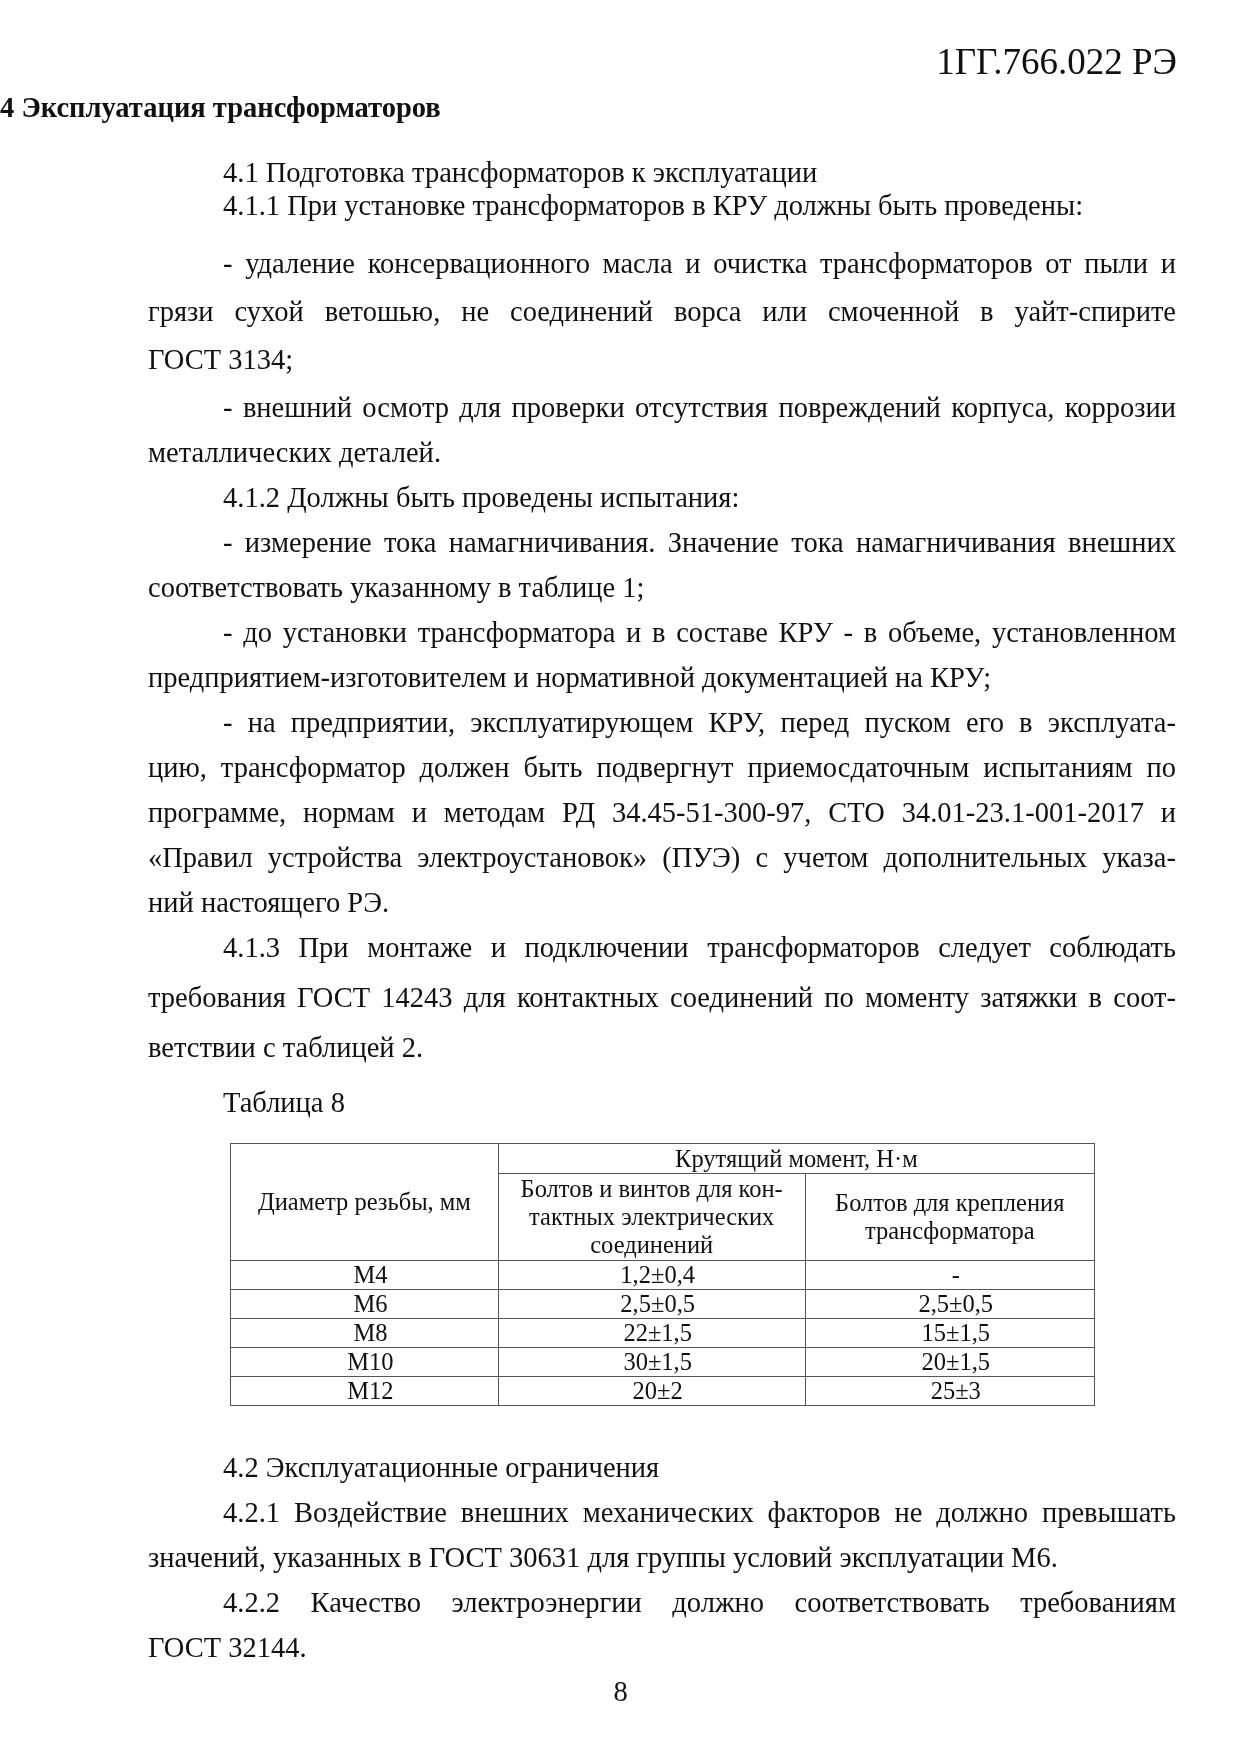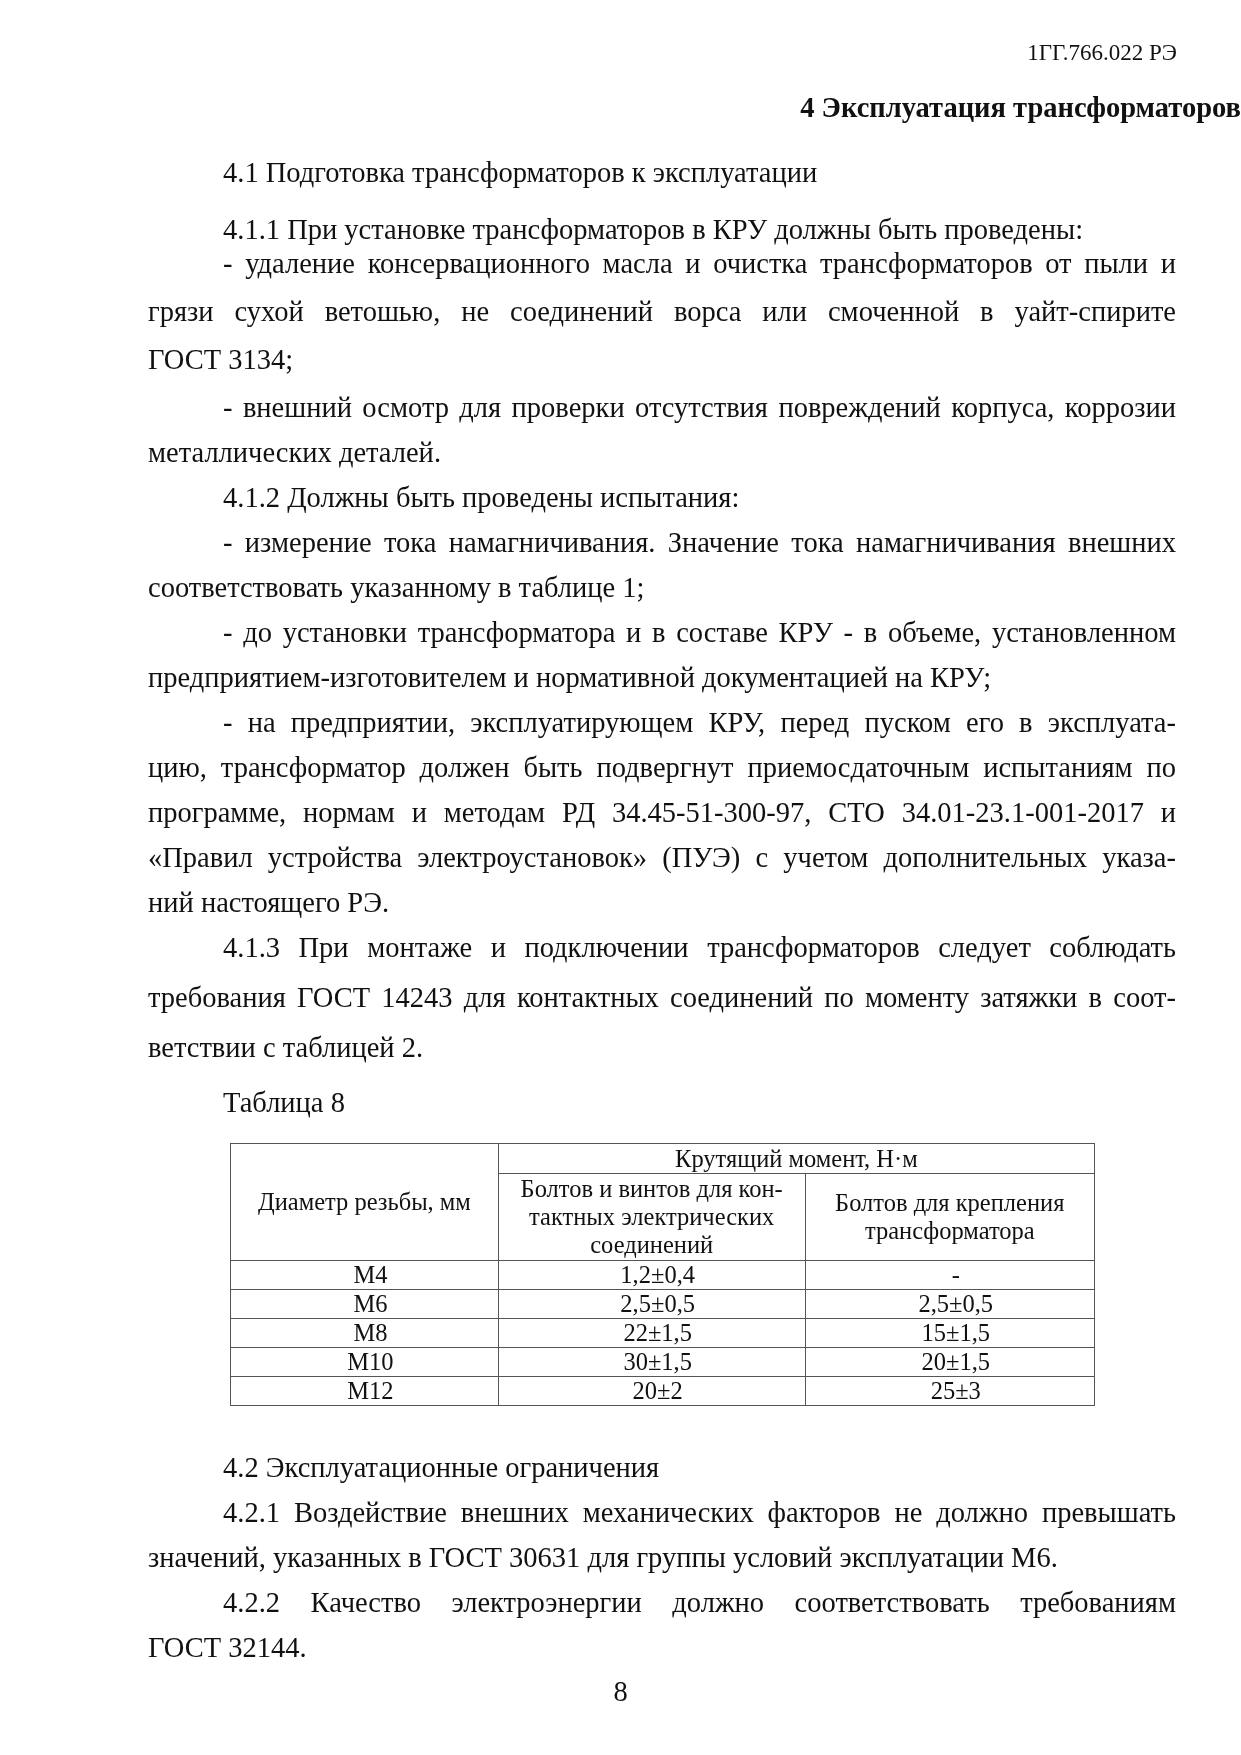--- a/index.html
+++ b/index.html
@@ -2,43 +2,43 @@
 <html><head>
   <meta charset="utf-8">
   <style>
     html, body { margin: 0; padding: 0; background: #ffffff; }
     body {
       width: 1241px; height: 1755px; position: relative; overflow: hidden;
       font-family: "Liberation Serif", "DejaVu Serif", serif;
       color: #111111; font-size: 28.5px;
     }
     .abs { position: absolute; }
-    .doc-code { top: 40px; right: 64px; font-size: 23px; }
-    .title { top: 92px; left: 0; width: 1241px; text-align: right; font-weight: bold; font-size: 28.5px; }
+    .doc-code { top: 40px; right: 64px; font-size: 37px; }
+    .title { top: 92px; left: 0; width: 1241px; text-align: left; font-weight: bold; font-size: 28.5px; }
     .line { position: absolute; left: 148px; width: 1028px; white-space: nowrap; line-height: 36px; }
     .ind { left: 223px; width: 953px; }
     .just { text-align: justify; text-align-last: justify; white-space: normal; }
     table.t2 {
       position: absolute; left: 230px; top: 1143px; width: 865px;
       border-collapse: collapse; font-size: 24.5px; line-height: 28px;
     }
     table.t2 td { border: 1.5px solid #555; text-align: center; vertical-align: middle; padding: 0 4px; }
     table.t2 tr.hd1 td.top { height: 29px; margin-left: 16px; }
     table.t2 tr.hd2 td { height: 86px; }
     table.t2 tr.row td { height: 28px; padding-left: 16px; }
     .page-num { top: 1676px; left: 0; width: 1241px; text-align: center; }
   </style>
 </head>
 <body>
 
 <div class="abs doc-code">1ГГ.766.022 РЭ</div>
 <div class="abs title">4 Эксплуатация трансформаторов</div>
 
 <div class="line ind" style="top:155px">4.1 Подготовка трансформаторов к эксплуатации</div>
-<div class="line ind" style="top:212px">4.1.1 При установке трансформаторов в КРУ должны быть проведены:</div>
+<div class="line ind" style="top:188px">4.1.1 При установке трансформаторов в КРУ должны быть проведены:</div>
 <div class="line ind just" style="top:246px">- удаление консервационного масла и очистка трансформаторов от пыли и</div>
 <div class="line just" style="top:294px">грязи сухой ветошью, не соединений ворса или смоченной в уайт-спирите</div>
 <div class="line" style="top:342px">ГОСТ 3134;</div>
 <div class="line ind just" style="top:390px">- внешний осмотр для проверки отсутствия повреждений корпуса, коррозии</div>
 <div class="line" style="top:435px">металлических деталей.</div>
 <div class="line ind" style="top:480px">4.1.2 Должны быть проведены испытания:</div>
 <div class="line ind just" style="top:525px">- измерение тока намагничивания. Значение тока намагничивания внешних</div>
 <div class="line" style="top:570px">соответствовать указанному в таблице 1;</div>
 <div class="line ind just" style="top:615px">- до установки трансформатора и в составе КРУ - в объеме, установленном</div>
 <div class="line" style="top:660px">предприятием-изготовителем и нормативной документацией на КРУ;</div>

